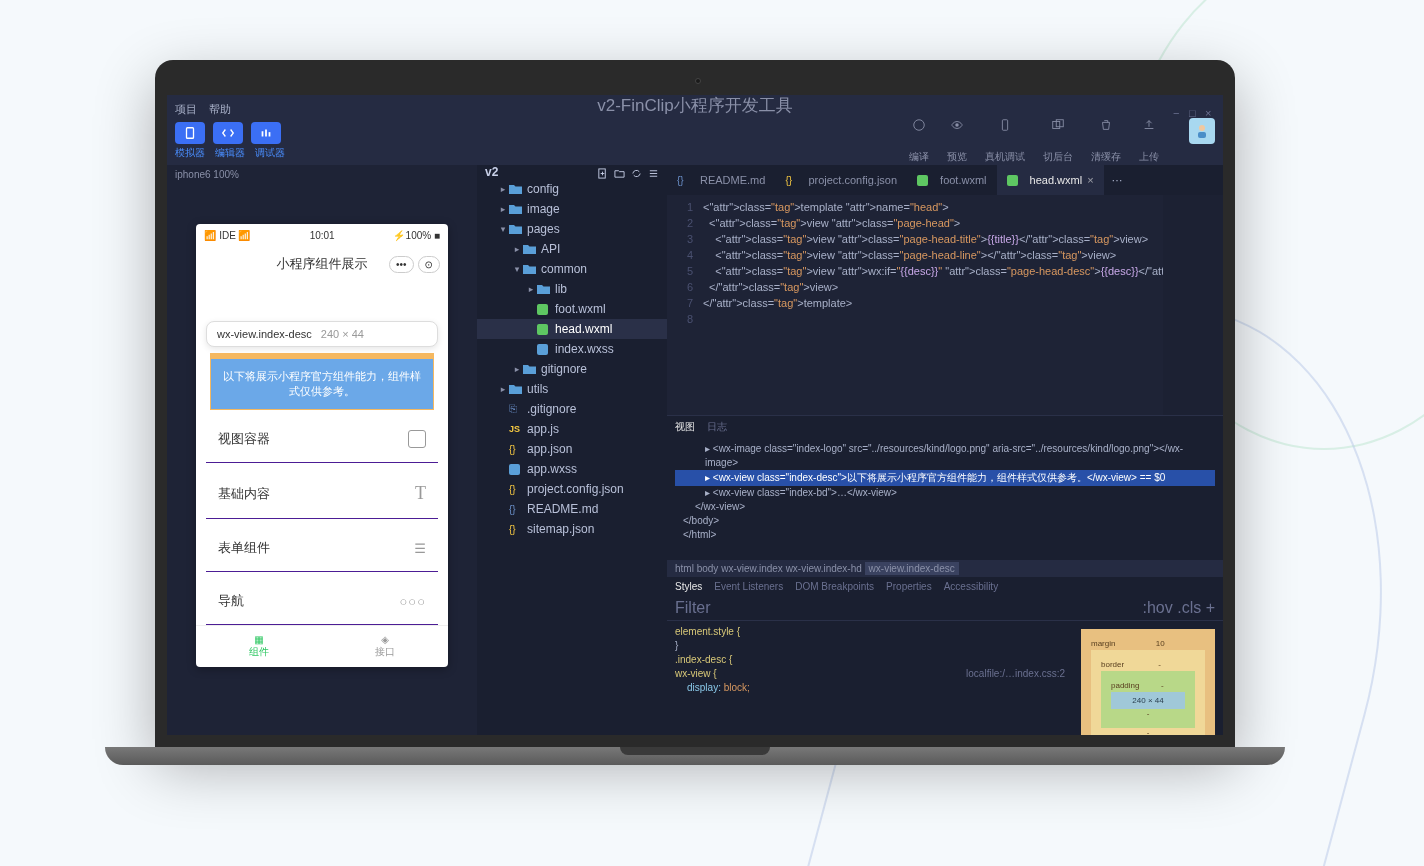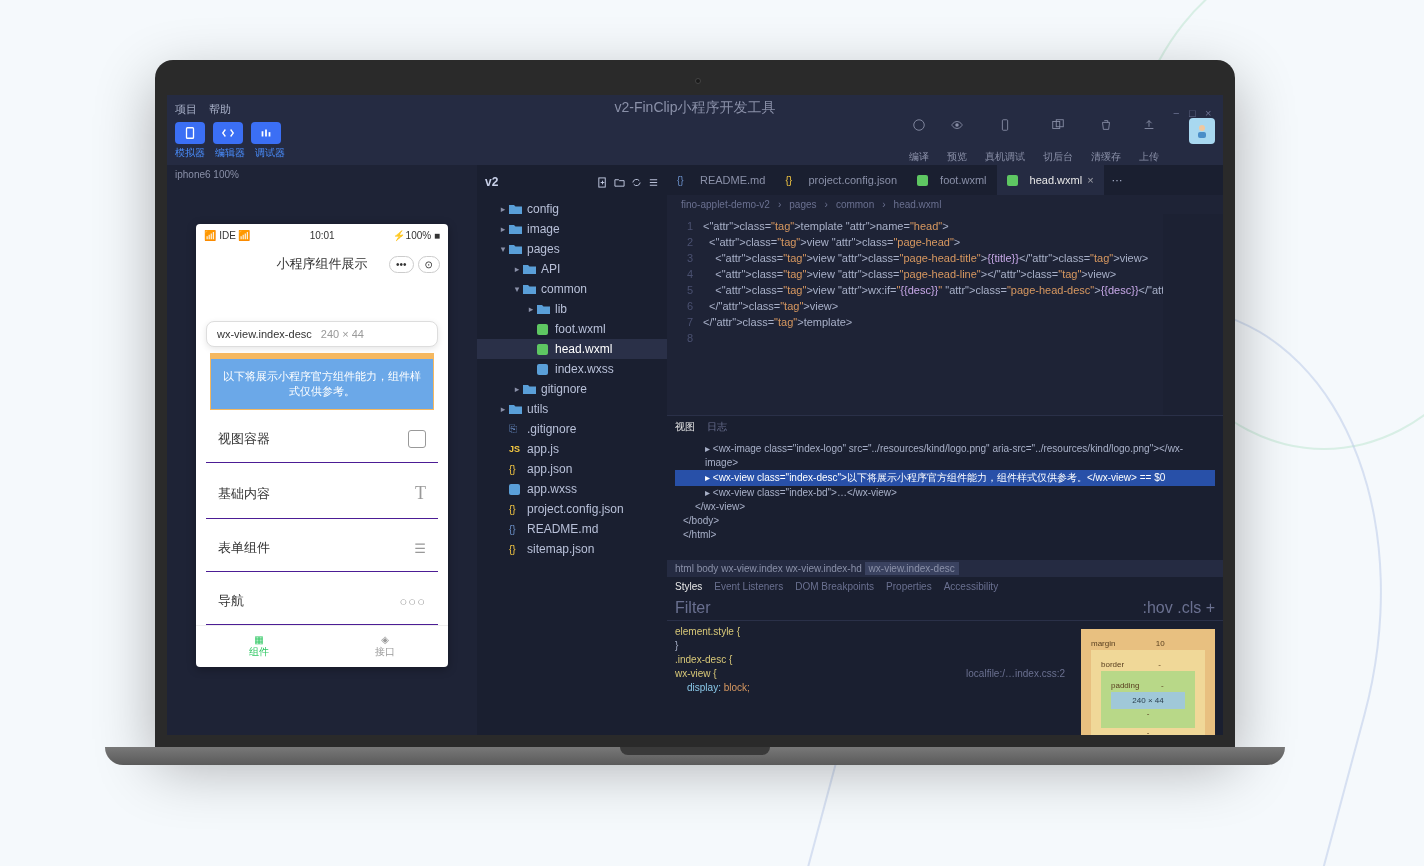--- a/index.html
+++ b/index.html
@@ -15,21 +15,21 @@
 .camera-dot { position: absolute; left: 50%; top: 18px; width: 6px; height: 6px; background: #1a1a1a; border-radius: 50%; border: 1px solid #444; }
 .laptop-base { background: linear-gradient(#787878, #5a5a5a); height: 18px; width: 1180px; margin-left: -50px; border-radius: 0 0 18px 18px; position: relative; }
 .laptop-notch { position: absolute; left: 50%; transform: translateX(-50%); top: 0; width: 150px; height: 8px; background: #3a3a3a; border-radius: 0 0 10px 10px; }
 
 
 .screen { background: #1e2336; width: 100%; height: 640px; display: flex; flex-direction: column; font-size: 11px; color: #a8b0c8; }
 
 
 .menubar { display: flex; align-items: flex-end; height: 22px; padding: 0 8px; background: #252b42; }
 .menubar-item { margin-right: 12px; cursor: pointer; font-size: 11px; }
-.window-title { position: absolute; left: 50%; transform: translateX(-50%); font-size: 14px; color: #8a90a8; }
+.window-title { position: absolute; left: 50%; transform: translateX(-50%); font-size: 17px; color: #8a90a8; }
 .window-controls { margin-left: auto; display: flex; gap: 6px; }
 .win-ctrl { width: 10px; height: 10px; cursor: pointer; color: #6a7090; }
 
 
 .toolbar { display: flex; align-items: center; height: 48px; padding: 0 8px; background: #252b42; }
 .pill-btn { background: #3b6ff5; color: #fff; border-radius: 4px; padding: 4px 8px; margin-right: 4px; cursor: pointer; display: flex; flex-direction: column; align-items: center; font-size: 10px; }
 .pill-icon { width: 14px; height: 14px; }
 .toolbar-right { margin-left: auto; display: flex; gap: 18px; }
 .tool-btn { display: flex; flex-direction: column; align-items: center; cursor: pointer; font-size: 10px; color: #8a90a8; gap: 18px; }
 .tool-btn svg { width: 14px; height: 14px; }
@@ -53,21 +53,21 @@
 .tooltip-dim { color: #999; margin-left: 6px; }
 .highlight-box { background: #6ba8e8; color: #fff; padding: 10px; margin: 0 14px; font-size: 11px; text-align: center; border: 1px solid #f5b860; border-top-width: 6px; }
 .menu-item { display: flex; justify-content: space-between; align-items: center; padding: 14px 12px; border-bottom: 1px solid #4c1d95; background: #fff; margin: 6px 10px 0; font-size: 13px; }
 .menu-icon { width: 18px; height: 18px; border: 1.5px solid #999; border-radius: 3px; }
 .phone-tabs { display: flex; border-top: 1px solid #eee; }
 .phone-tab { flex: 1; text-align: center; padding: 8px 0; font-size: 10px; }
 .phone-tab.active { color: #2ec762; }
 
 
 .tree-panel { width: 190px; background: #1a1f30; display: flex; flex-direction: column; }
-.tree-header { display: flex; align-items: center; padding: 10px 8px; font-size: 12px; font-weight: 600; color: #c8d0e8; gap: 30px; }
+.tree-header { display: flex; align-items: flex-end; padding: 0 8px; font-size: 12px; font-weight: 600; color: #c8d0e8; gap: 30px; }
 .tree-header-icons { margin-left: auto; display: flex; gap: 6px; }
 .tree-header-icons svg { width: 11px; height: 11px; cursor: pointer; }
 .tree-item { display: flex; align-items: center; padding: 3px 0; cursor: pointer; font-size: 12px; color: #b8c0d8; }
 .tree-item.selected { background: #2a3048; color: #fff; }
 .tree-arrow { width: 12px; display: inline-block; text-align: center; font-size: 9px; color: #8a90a8; }
 .tree-icon { margin-right: 5px; display: inline-flex; width: 13px; }
 .folder-icon { fill: #5a9fd8; }
 .file-icon-js { color: #f5c842; font-size: 9px; font-weight: bold; }
 .file-icon-json { color: #f5c842; font-size: 10px; }
 .file-icon-wxml { fill: #5ec762; }
@@ -455,21 +455,20 @@
                 <span class="tree-icon">
                   <svg width="11" height="11" viewBox="0 0 11 11">
                     <rect width="11" height="11" rx="2" class="file-icon-wxml"></rect>
                   </svg>
                 </span>
                 <span>head.wxml</span>
                 <span class="tab-close">×</span>
               </div>
               <div class="tab-more">⋯</div>
             </div>
-          <div class="breadcrumb" id="breadcrumb"><span>fino-applet-demo-v2</span><span>›</span><span>pages</span><span>›</span><span>common</span><span>›</span><span>head.wxml</span></div>
           <div class="code-area">
             <div class="gutter" id="gutter">
                 <div>1</div>
                 <div>2</div>
                 <div>3</div>
                 <div>4</div>
                 <div>5</div>
                 <div>6</div>
                 <div>7</div>
                 <div>8</div>

